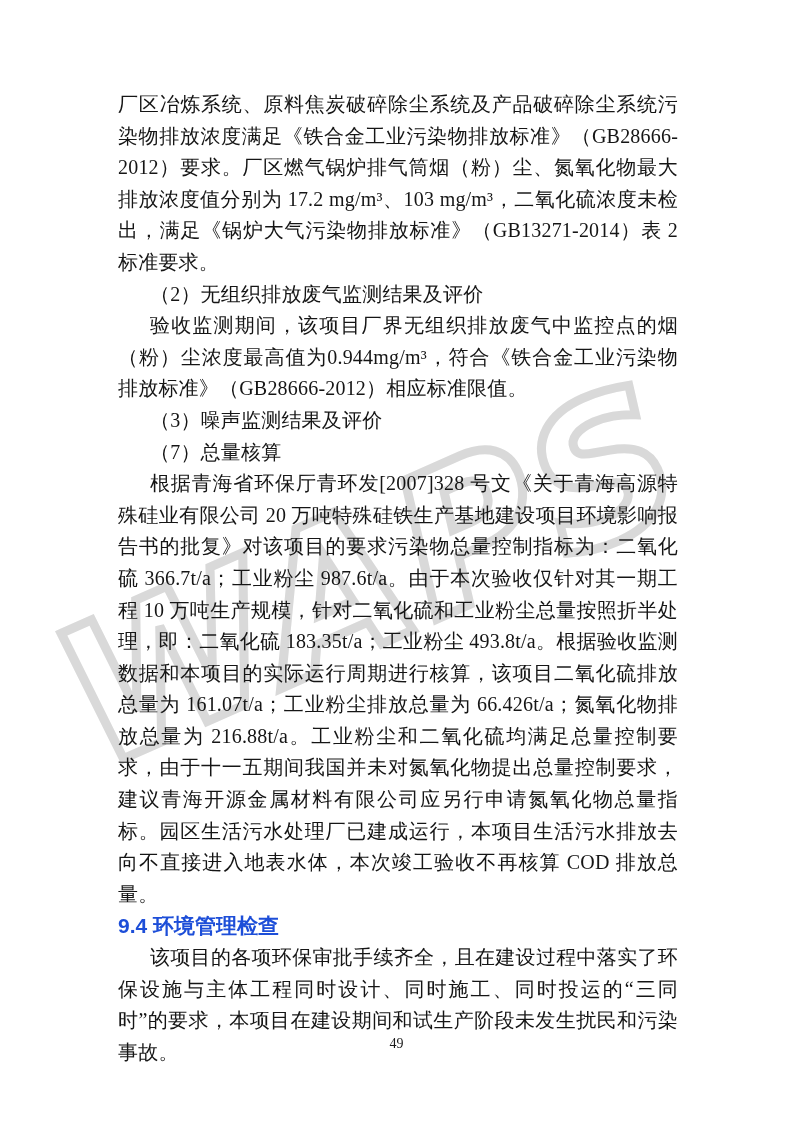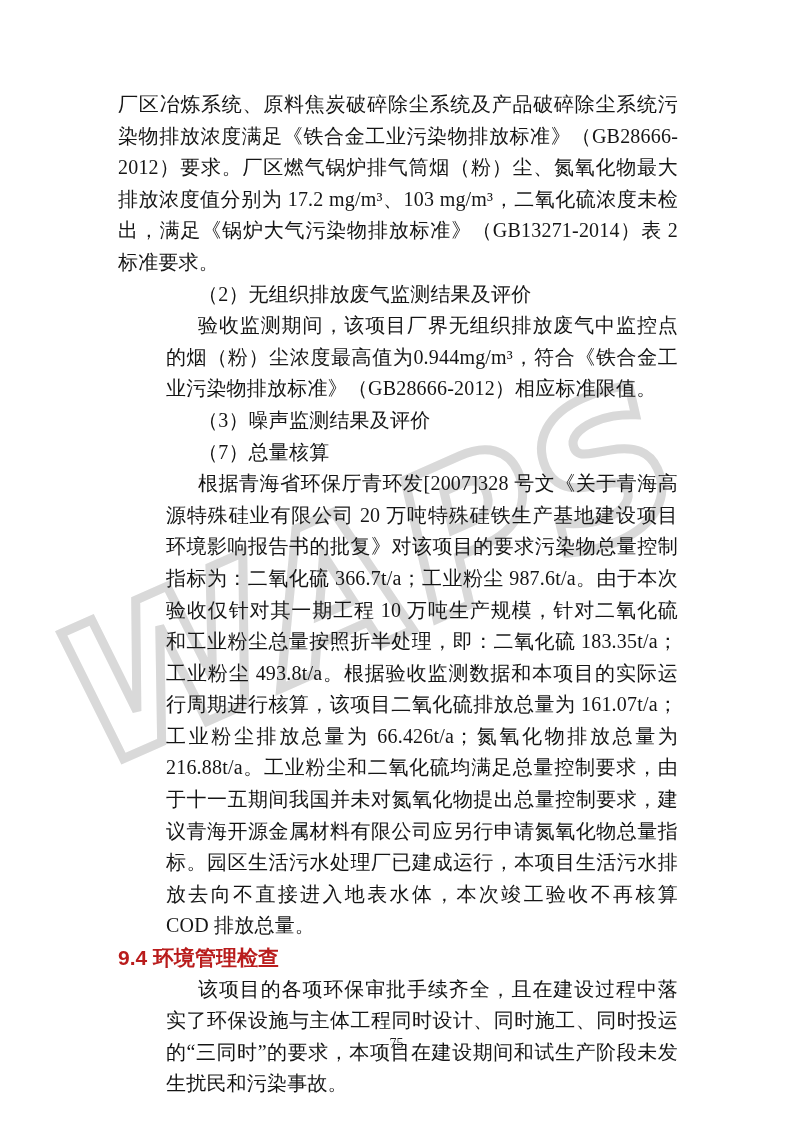--- a/index.html
+++ b/index.html
@@ -42,29 +42,28 @@
   }
   .para {
     margin: 0;
     font-size: 20px;
     line-height: 31.6px;
     text-align: justify;
     letter-spacing: 0.2px;
   }
   .para.indent {
     text-indent: 32px;
-    margin-left: 48px;
   }
   .section-heading {
     margin: 0;
     font-size: 21px;
     font-weight: bold;
     line-height: 31.6px;
     font-family: "Liberation Sans", "DejaVu Sans", sans-serif;
-    color: #b91c1c;
+    color: #1d4ed8;
   }
   .footer {
     position: absolute;
     top: 1036px;
     left: 0;
     width: 100%;
     text-align: center;
     font-size: 14px;
     color: #1a1a1a;
   }
@@ -83,16 +82,16 @@
     <p class="para indent">（2）无组织排放废气监测结果及评价</p>
     <p class="para indent">验收监测期间，该项目厂界无组织排放废气中监控点的烟（粉）尘浓度最高值为0.944mg/m³，符合《铁合金工业污染物排放标准》（GB28666-2012）相应标准限值。</p>
     <p class="para indent">（3）噪声监测结果及评价</p>
     <p class="para indent">（7）总量核算</p>
     <p class="para indent">根据青海省环保厅青环发[2007]328 号文《关于青海高源特殊硅业有限公司 20 万吨特殊硅铁生产基地建设项目环境影响报告书的批复》对该项目的要求污染物总量控制指标为：二氧化硫 366.7t/a；工业粉尘 987.6t/a。由于本次验收仅针对其一期工程 10 万吨生产规模，针对二氧化硫和工业粉尘总量按照折半处理，即：二氧化硫 183.35t/a；工业粉尘 493.8t/a。根据验收监测数据和本项目的实际运行周期进行核算，该项目二氧化硫排放总量为 161.07t/a；工业粉尘排放总量为 66.426t/a；氮氧化物排放总量为 216.88t/a。工业粉尘和二氧化硫均满足总量控制要求，由于十一五期间我国并未对氮氧化物提出总量控制要求，建议青海开源金属材料有限公司应另行申请氮氧化物总量指标。园区生活污水处理厂已建成运行，本项目生活污水排放去向不直接进入地表水体，本次竣工验收不再核算 COD 排放总量。</p>
     <h2 class="section-heading">9.4 环境管理检查</h2>
     <p class="para indent">该项目的各项环保审批手续齐全，且在建设过程中落实了环保设施与主体工程同时设计、同时施工、同时投运的“三同时”的要求，本项目在建设期间和试生产阶段未发生扰民和污染事故。</p>
   </div>
 
   <div class="footer">
-    <span>75</span>
+    <span>49</span>
   </div>
 
 </div>
 
 </body></html>

